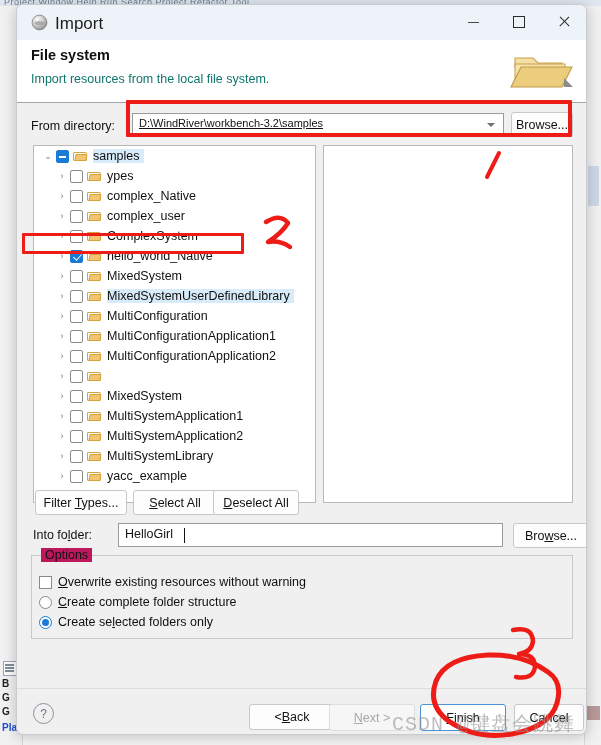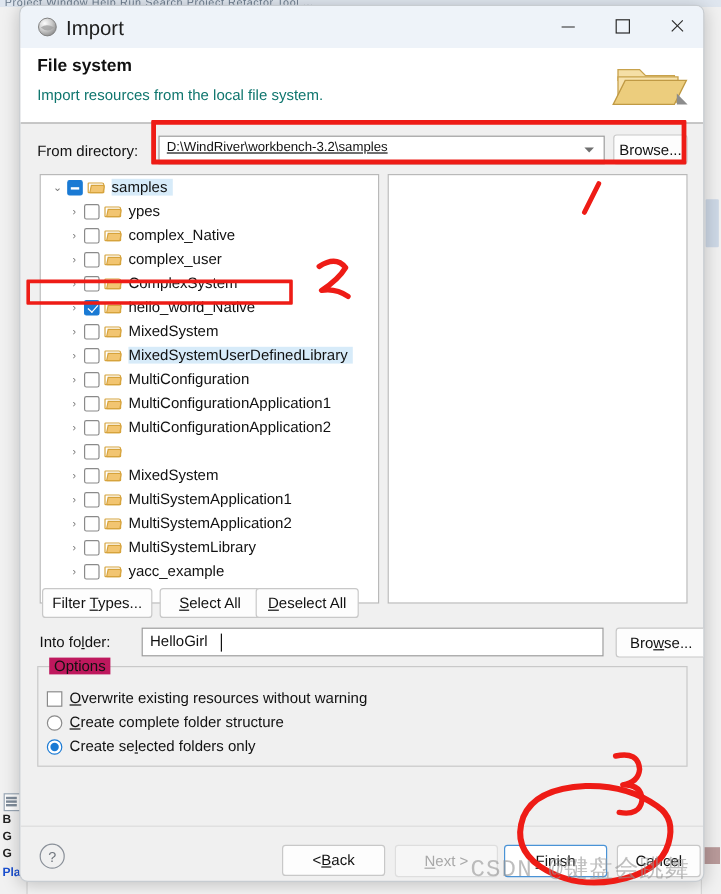--- a/index.html
+++ b/index.html
@@ -229,21 +229,21 @@
   
   .footer-sep {
     position:absolute; left:0; right:0; top:683px; height:1px; background:#dcdcdc;
   }
   .help-ic {
     position:absolute; left:16px; top:698px; width:19px; height:19px;
     border:1.4px solid #8a9099; border-radius:50%;
     display:flex; align-items:center; justify-content:center;
     font-size:12px; color:#6f757d;
   }
-  .btn-back   { left:218px; top:699px; width:86px; height:26px; }
+  .btn-back   { left:232px; top:699px; width:86px; height:26px; }
   .btn-next   { left:312px; top:699px; width:86px; height:27px; }
   .btn-finish { left:403px; top:699px; width:86px; height:27px; }
   .btn-cancel { left:497px; top:699px; width:70px; height:27px; }
 
   
   .ann { position:absolute; pointer-events:none; }
   .red-box {
     position:absolute; border:4px solid #ee1c16; border-radius:1px; box-sizing:border-box;
   }
   .red-box-dir  { left:126px; top:100px; width:446px; height:37px; }

